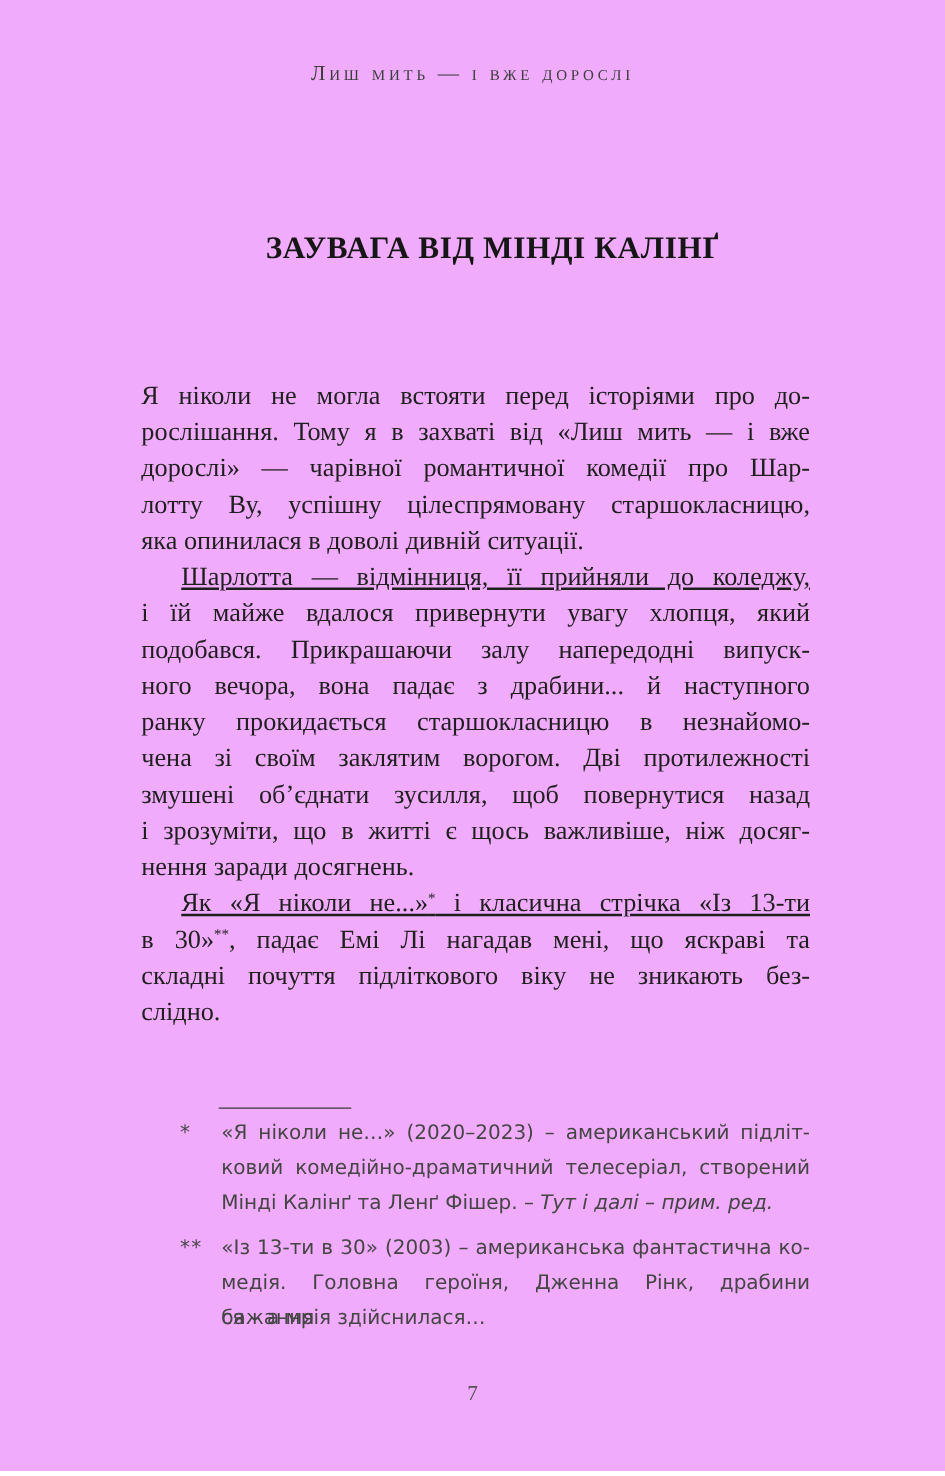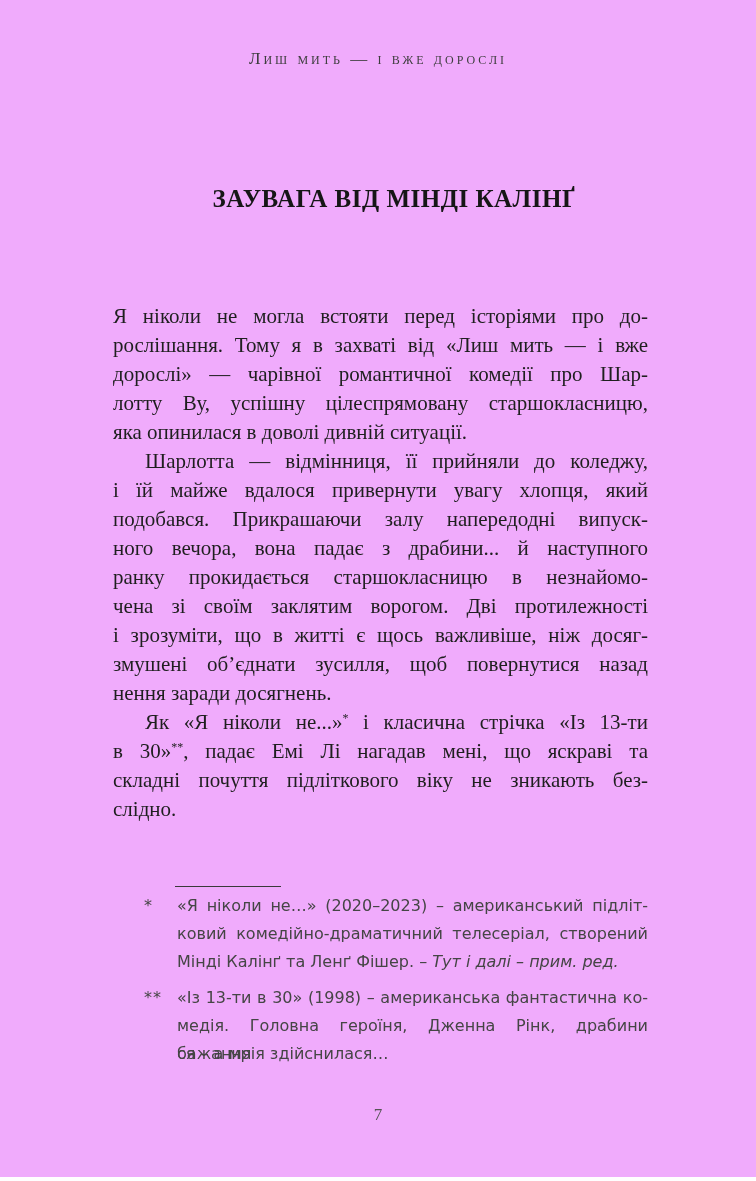--- a/index.html
+++ b/index.html
@@ -46,21 +46,21 @@
   }
   .bline {
     font-size: 21px;
     line-height: 29px;
     height: 29px;
     text-align: justify;
     text-align-last: justify;
     white-space: normal;
     color: #1f1f1f;
   }
-  .bline.indent { padding-left: 32px; }
+  .bline.indent { padding-left: 32px; text-decoration: underline; }
   .bline.last { text-align-last: left; }
   .bline sup {
     font-size: 12px;
     line-height: 0;
     vertical-align: 7px;
     letter-spacing: 0;
   }
 
   .footnotes {
     position: absolute;
@@ -124,22 +124,22 @@
     <div class="bline">дорослі» — чарівної романтичної комедії про Шар-</div>
     <div class="bline">лотту Ву, успішну цілеспрямовану старшокласницю,</div>
     <div class="bline last">яка опинилася в доволі дивній ситуації.</div>
 
     <div class="bline indent">Шарлотта — відмінниця, її прийняли до коледжу,</div>
     <div class="bline">і їй майже вдалося привернути увагу хлопця, який</div>
     <div class="bline">подобався. Прикрашаючи залу напередодні випуск-</div>
     <div class="bline">ного вечора, вона падає з драбини... й наступного</div>
     <div class="bline">ранку прокидається старшокласницю в незнайомо-</div>
     <div class="bline">чена зі своїм заклятим ворогом. Дві протилежності</div>
+    <div class="bline">змушені об’єднати зусилля, щоб повернутися назад</div>
     <div class="bline">і зрозуміти, що в житті є щось важливіше, ніж досяг-</div>
-    <div class="bline">змушені об’єднати зусилля, щоб повернутися назад</div>
     <div class="bline last">нення заради досягнень.</div>
 
     <div class="bline indent"><span>Як «Я ніколи не...»</span><sup>*</sup><span> і класична стрічка «Із 13-ти</span></div>
     <div class="bline"><span>в 30»</span><sup>**</sup><span>, падає Емі Лі нагадав мені, що яскраві та</span></div>
     <div class="bline">складні почуття підліткового віку не зникають без-</div>
     <div class="bline last">слідно.</div>
   </div>
 
   <div class="footnotes">
     <div class="fn-rule"></div>
@@ -149,21 +149,21 @@
       <div class="fn-text">
         <div class="fline">«Я ніколи не…» (2020–2023) – американський підліт-</div>
         <div class="fline">ковий комедійно-драматичний телесеріал, створений</div>
         <div class="fline last"><span>Мінді Калінґ та Ленґ Фішер. – </span><em>Тут і далі – прим. ред.</em></div>
       </div>
     </div>
 
     <div class="fn-row">
       <div class="fn-marker">**</div>
       <div class="fn-text">
-        <div class="fline">«Із 13-ти в 30» (1998) – американська фантастична ко-</div>
+        <div class="fline">«Із 13-ти в 30» (2003) – американська фантастична ко-</div>
         <div class="fline">медія. Головна героїня, Дженна Рінк, драбини бажання</div>
         <div class="fline last">ся – а мрія здійснилася…</div>
       </div>
     </div>
   </div>
 
   <div class="page-number">7</div>
 
 </div>
 

